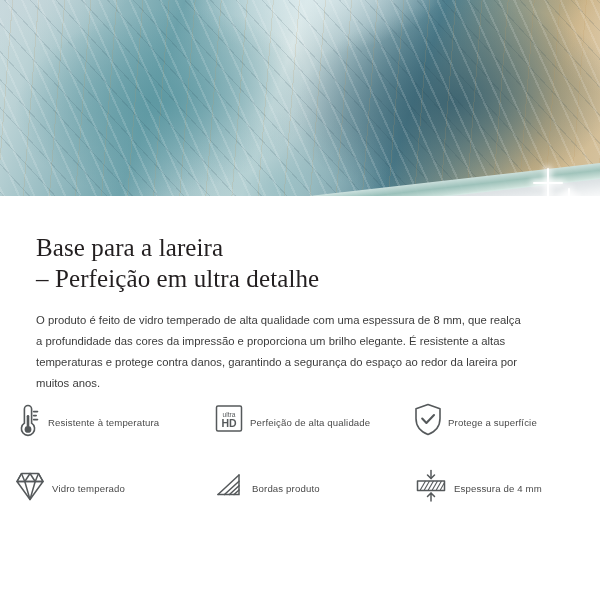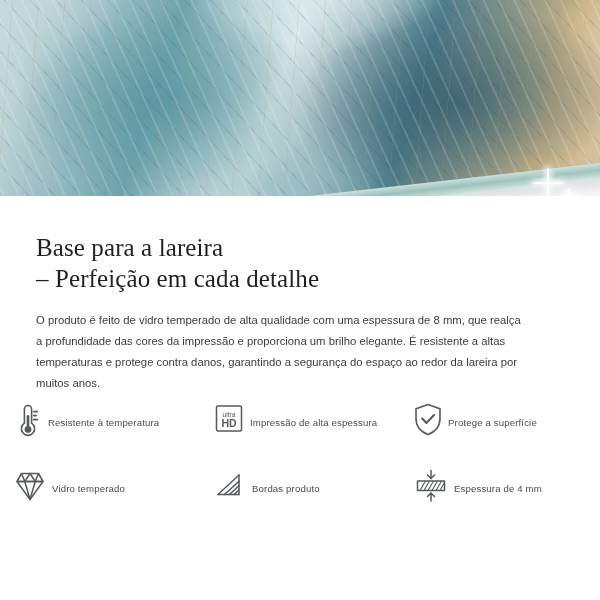--- a/index.html
+++ b/index.html
@@ -154,21 +154,21 @@
     <div class="hero-plate"></div>
     <div class="hero-edge"></div>
     <div class="sparkle s1"></div>
     <div class="sparkle s2"></div>
     <div class="hero-mask-bottom"></div>
   </div>
 
   <div class="content">
     <h1 class="headline">
       <span>Base para a lareira</span>
-      <span class="l2">– Perfeição em cada detalhe</span>
+      <span class="l2">– Perfeição em ultra detalhe</span>
     </h1>
     <p class="paragraph">O produto é feito de vidro temperado de alta qualidade com uma espessura de 8 mm, que realça a profundidade das cores da impressão e proporciona um brilho elegante. É resistente a altas temperaturas e protege contra danos, garantindo a segurança do espaço ao redor da lareira por muitos anos.</p>
   </div>
 
   <div class="features">
 
     <div class="feature">
       <div class="feature-icon">
         <svg width="40" height="42" viewBox="0 0 40 42">
           <g fill="none" stroke="#55595b" stroke-width="1.6" stroke-linecap="round">
@@ -185,21 +185,21 @@
     </div>
 
     <div class="feature">
       <div class="feature-icon">
         <svg width="42" height="40" viewBox="0 0 42 40">
           <rect x="8.5" y="6" width="25" height="25" rx="1.5" fill="none" stroke="#55595b" stroke-width="1.5"></rect>
           <text x="21" y="16.6" text-anchor="middle" font-family="Liberation Sans, sans-serif" font-size="6.6" fill="#55595b">ultra</text>
           <text x="21" y="26.5" text-anchor="middle" font-family="Liberation Sans, sans-serif" font-size="10.5" font-weight="bold" fill="#55595b">HD</text>
         </svg>
       </div>
-      <div class="feature-label">Impressão de alta espessura</div>
+      <div class="feature-label">Perfeição de alta qualidade</div>
     </div>
 
     <div class="feature">
       <div class="feature-icon">
         <svg width="40" height="42" viewBox="0 0 40 42">
           <path d="M20 5.5l12 4.2v9.8c0 8.2-5.3 13.4-12 16-6.7-2.6-12-7.8-12-16V9.7L20 5.5z" fill="none" stroke="#55595b" stroke-width="1.6" stroke-linejoin="round"></path>
           <path d="M14.2 19.6l4.2 4.3 7.6-7.8" fill="none" stroke="#55595b" stroke-width="2.1" stroke-linecap="round" stroke-linejoin="round"></path>
         </svg>
       </div>
       <div class="feature-label">Protege a superfície</div>

